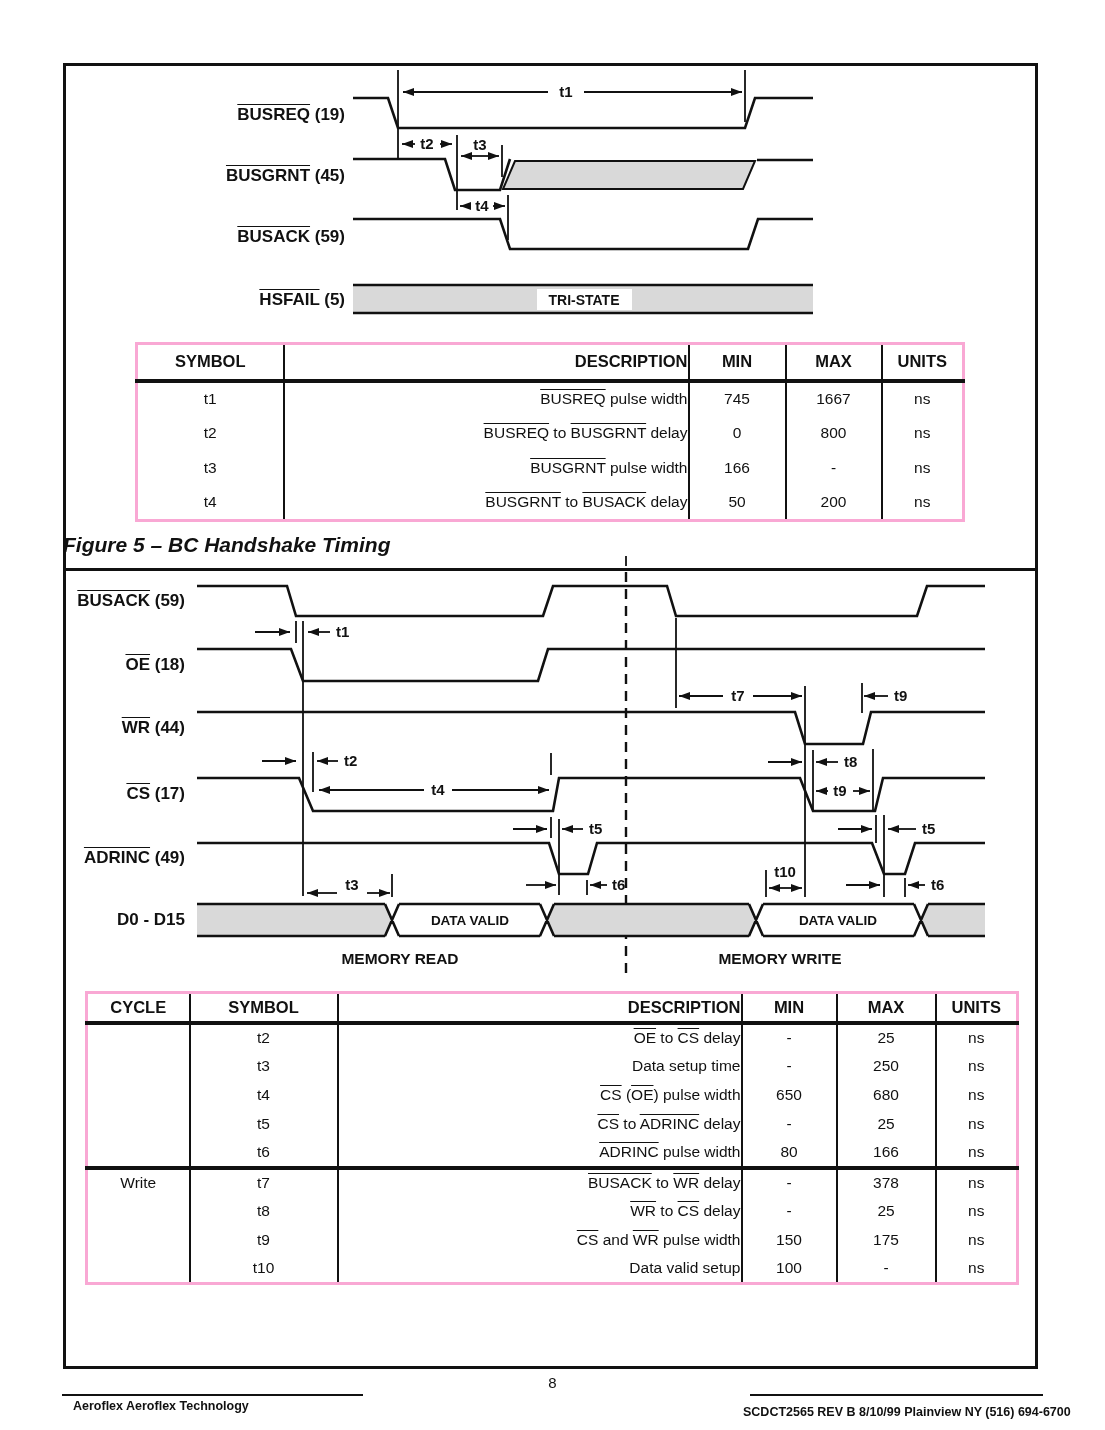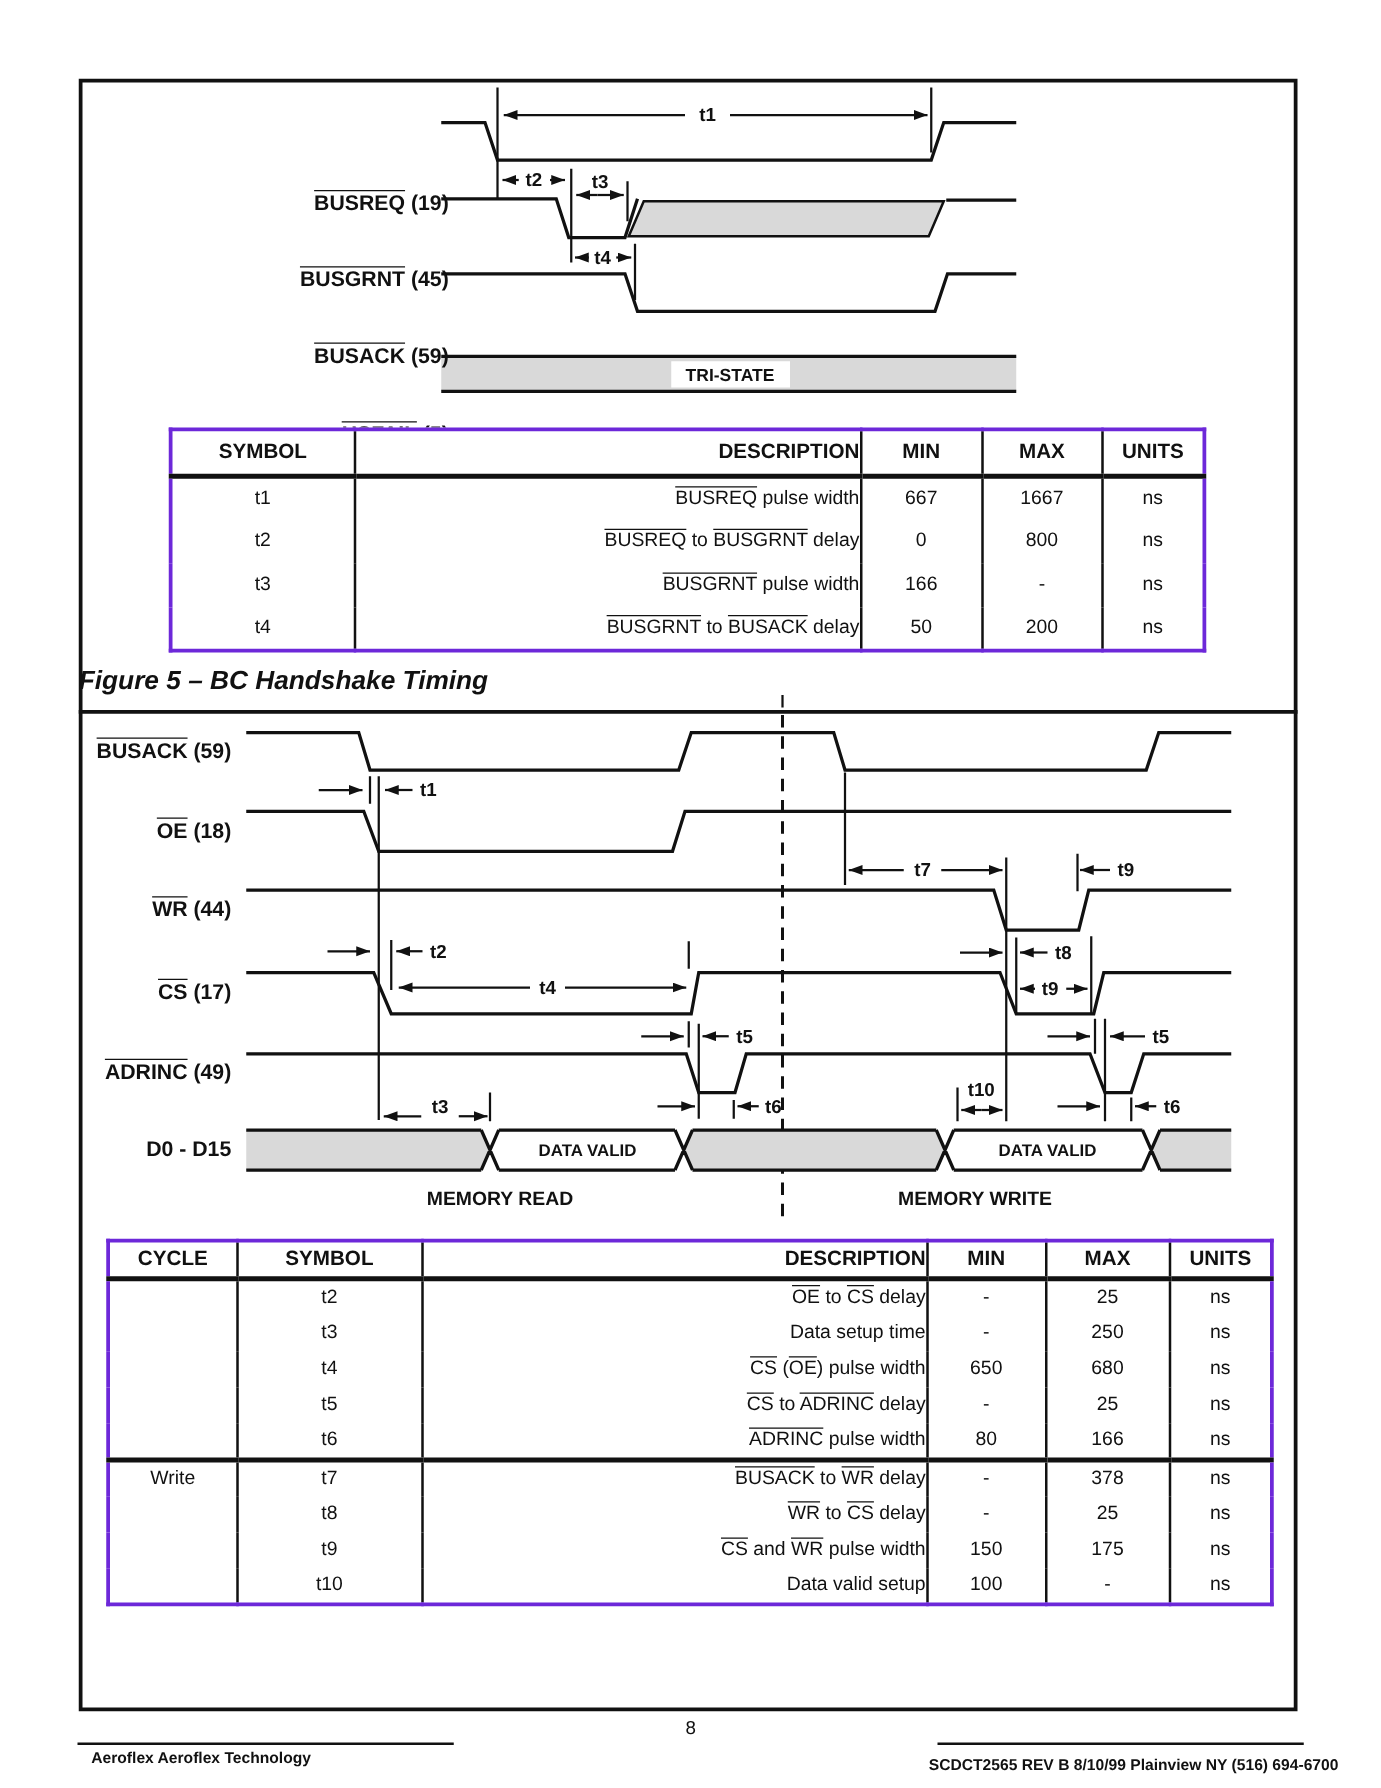--- a/index.html
+++ b/index.html
@@ -13,31 +13,31 @@
     border:3px solid #111;box-sizing:border-box;background:#fff;
   }
   .frame-divider{
     position:absolute;left:63px;top:568px;width:975px;height:3px;background:#111;
   }
   svg{position:absolute;overflow:visible;}
   .sig-label{
     position:absolute;text-align:right;font-weight:bold;font-size:17px;
     letter-spacing:0;white-space:nowrap;color:#111;line-height:22px;height:22px;
   }
-  .lab5{left:77px;width:282px;margin-top:48px;}
+  .lab5{left:63px;width:282px;}
   .lab6{left:63px;width:122px;}
   .ov{text-decoration:overline;}
   .caption{
     position:absolute;left:63px;width:975px;text-align:left;
     font-weight:bold;font-style:italic;font-size:21px;color:#111;
   }
   
   .tbl{
     position:absolute;border-collapse:collapse;table-layout:fixed;
-    border:3px solid #6d28d9;color:#111;background:#fff;
+    border:3px solid #f9a8d4;color:#111;background:#fff;
   }
   .tbl th{
     font-size:16.5px;font-weight:bold;border-bottom:4px solid #111;
   }
   .tbl th,.tbl td{
     border-left:2px solid #111;text-align:center;vertical-align:middle;padding:0;
   }
   .tbl th:first-child,.tbl td:first-child{border-left:none;}
   .tbl td{font-size:15.5px;}
   .tbl .c-desc{text-align:right;padding-left:30px;}
@@ -128,21 +128,21 @@
         <th class="c-desc">DESCRIPTION</th>
         <th>MIN</th>
         <th>MAX</th>
         <th>UNITS</th>
       </tr>
     </thead>
     <tbody>
       <tr>
         <td>t1</td>
         <td class="c-desc"><span class="ov">BUSREQ</span><span> pulse width</span></td>
-        <td>667</td>
+        <td>745</td>
         <td>1667</td>
         <td>ns</td>
       </tr>
       <tr>
         <td>t2</td>
         <td class="c-desc"><span class="ov">BUSREQ</span><span> to </span><span class="ov">BUSGRNT</span><span> delay</span></td>
         <td>0</td>
         <td>800</td>
         <td>ns</td>
       </tr>

